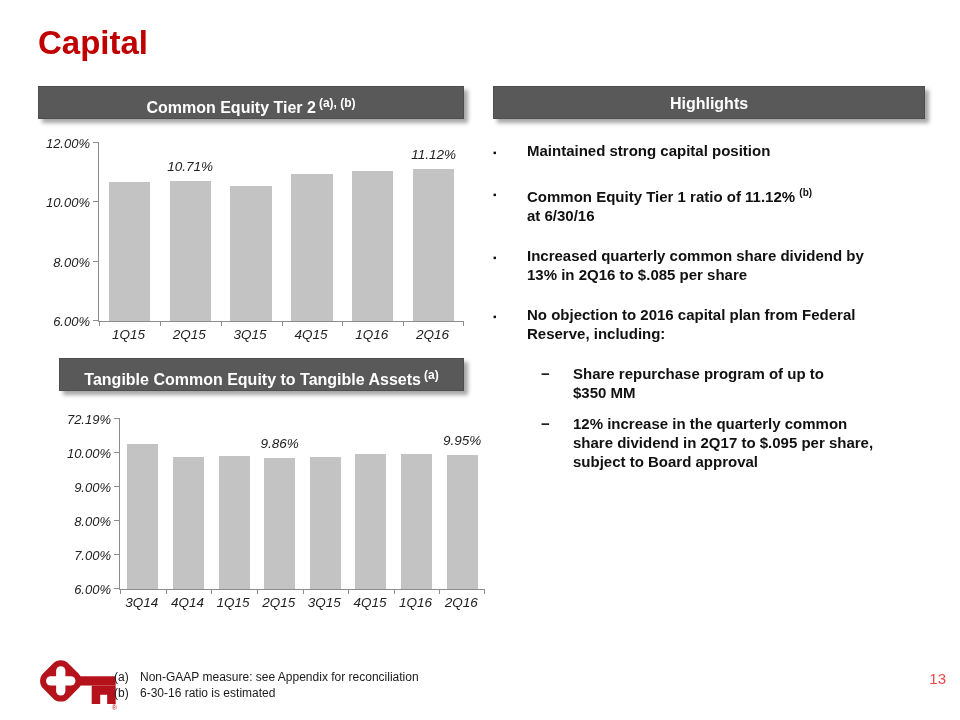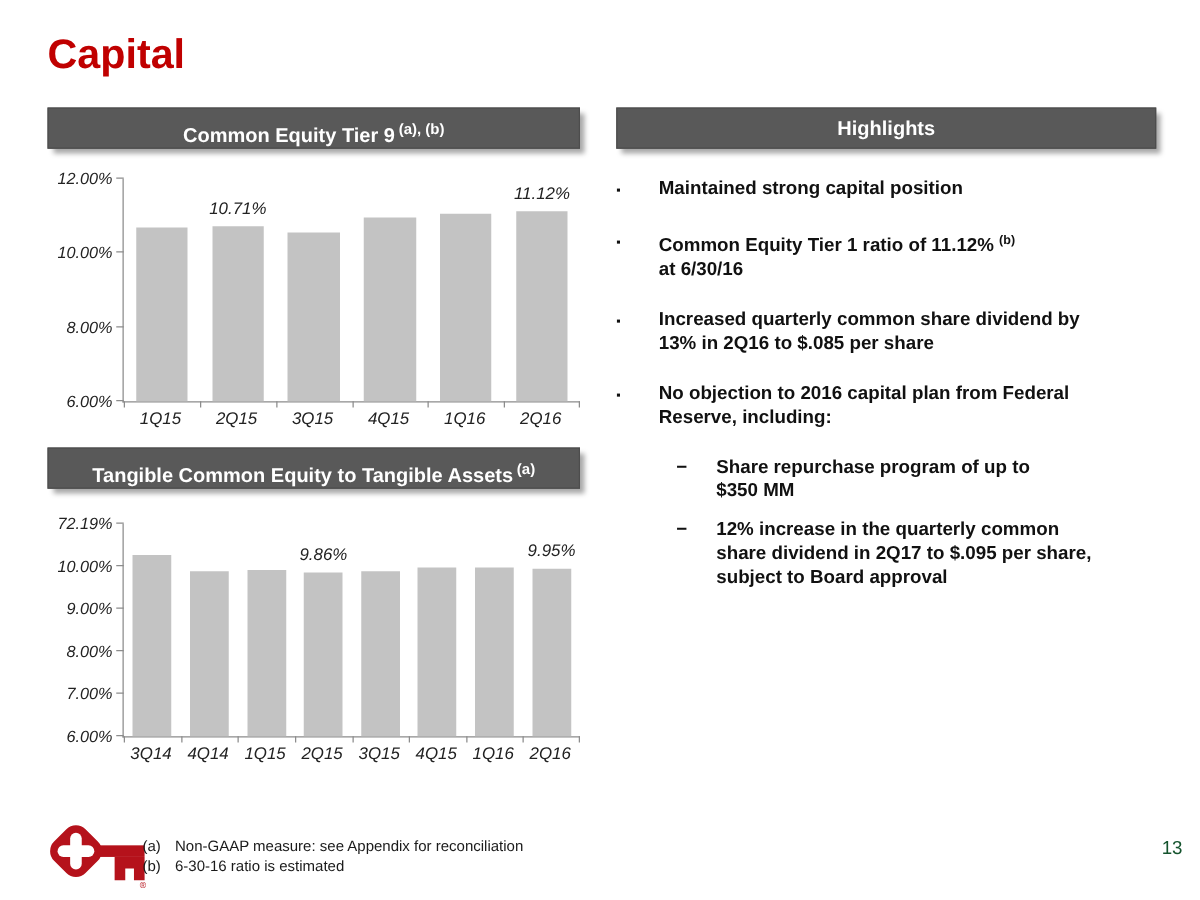--- a/index.html
+++ b/index.html
@@ -14,21 +14,21 @@
   .left-col{position:absolute;left:38px;top:86px;width:426px;}
   .right-col{position:absolute;left:493px;top:86px;width:432px;}
 
   .panel-header{
     height:33px;line-height:33px;background:#595959;border:1px solid #4d4d4d;
     box-sizing:border-box;color:#ffffff;font-weight:bold;font-size:16px;
     text-align:center;box-shadow:4px 4px 4px rgba(0,0,0,0.35);
   }
   .panel-header sup{font-size:12px;font-weight:bold;margin-left:3px;}
 
-  .chart + .chart{margin-top:16px;}
+  .chart + .chart{margin-top:16px;margin-left:21px;}
 
   .plot-wrap{
     position:relative;margin-left:60px;width:365px;
     border-left:1px solid #8c8c8c;border-bottom:1px solid #8c8c8c;
     box-sizing:content-box;
   }
   .ytick-label{
     position:absolute;right:100%;padding-right:9px;transform:translateY(50%);
     font-style:italic;font-size:13px;color:#222;white-space:nowrap;
   }
@@ -49,32 +49,32 @@
   .bullet .marker{width:34px;flex:none;font-size:10px;padding-top:2px;color:#111;}
   .bullet.sub{margin-left:48px;margin-bottom:12px;}
   .bullet.sub .marker{width:32px;font-size:15px;padding-top:0;}
   .btext{white-space:pre-line;}
   .btext sup{font-size:10px;font-weight:bold;}
 
   .logo{position:absolute;left:36px;top:656px;}
   .footnotes{position:absolute;left:114px;top:669px;font-size:12px;color:#1a1a1a;}
   .footnote-row{display:flex;line-height:16px;}
   .footnote-row .fmark{width:26px;flex:none;}
-  .page-number{position:absolute;right:14px;top:670px;font-size:15px;color:#14532d;}
+  .page-number{position:absolute;right:14px;top:670px;font-size:15px;color:#ef4444;}
 </style>
 </head>
 <body>
 
 <div class="slide">
 
   <h1 class="slide-title">Capital</h1>
 
   <div class="left-col">
     <section class="chart" id="chart0">
-        <div class="panel-header"><span>Common Equity Tier 9</span><sup>(a), (b)</sup></div>
+        <div class="panel-header"><span>Common Equity Tier 2</span><sup>(a), (b)</sup></div>
         <div class="plot-wrap" style="height: 178px; margin-top: 24px;">
           <div class="ytick-label" style="bottom: 0%;">6.00%</div>
           <div class="ytick-mark" style="bottom: 0%;"></div>
           <div class="ytick-label" style="bottom: 33.3333%;">8.00%</div>
           <div class="ytick-mark" style="bottom: 33.3333%;"></div>
           <div class="ytick-label" style="bottom: 66.6667%;">10.00%</div>
           <div class="ytick-mark" style="bottom: 66.6667%;"></div>
           <div class="ytick-label" style="bottom: 100%;">12.00%</div>
           <div class="ytick-mark" style="bottom: 100%;"></div>
           <div class="xtick-mark" style="left: calc(0% + 0px);"></div>

